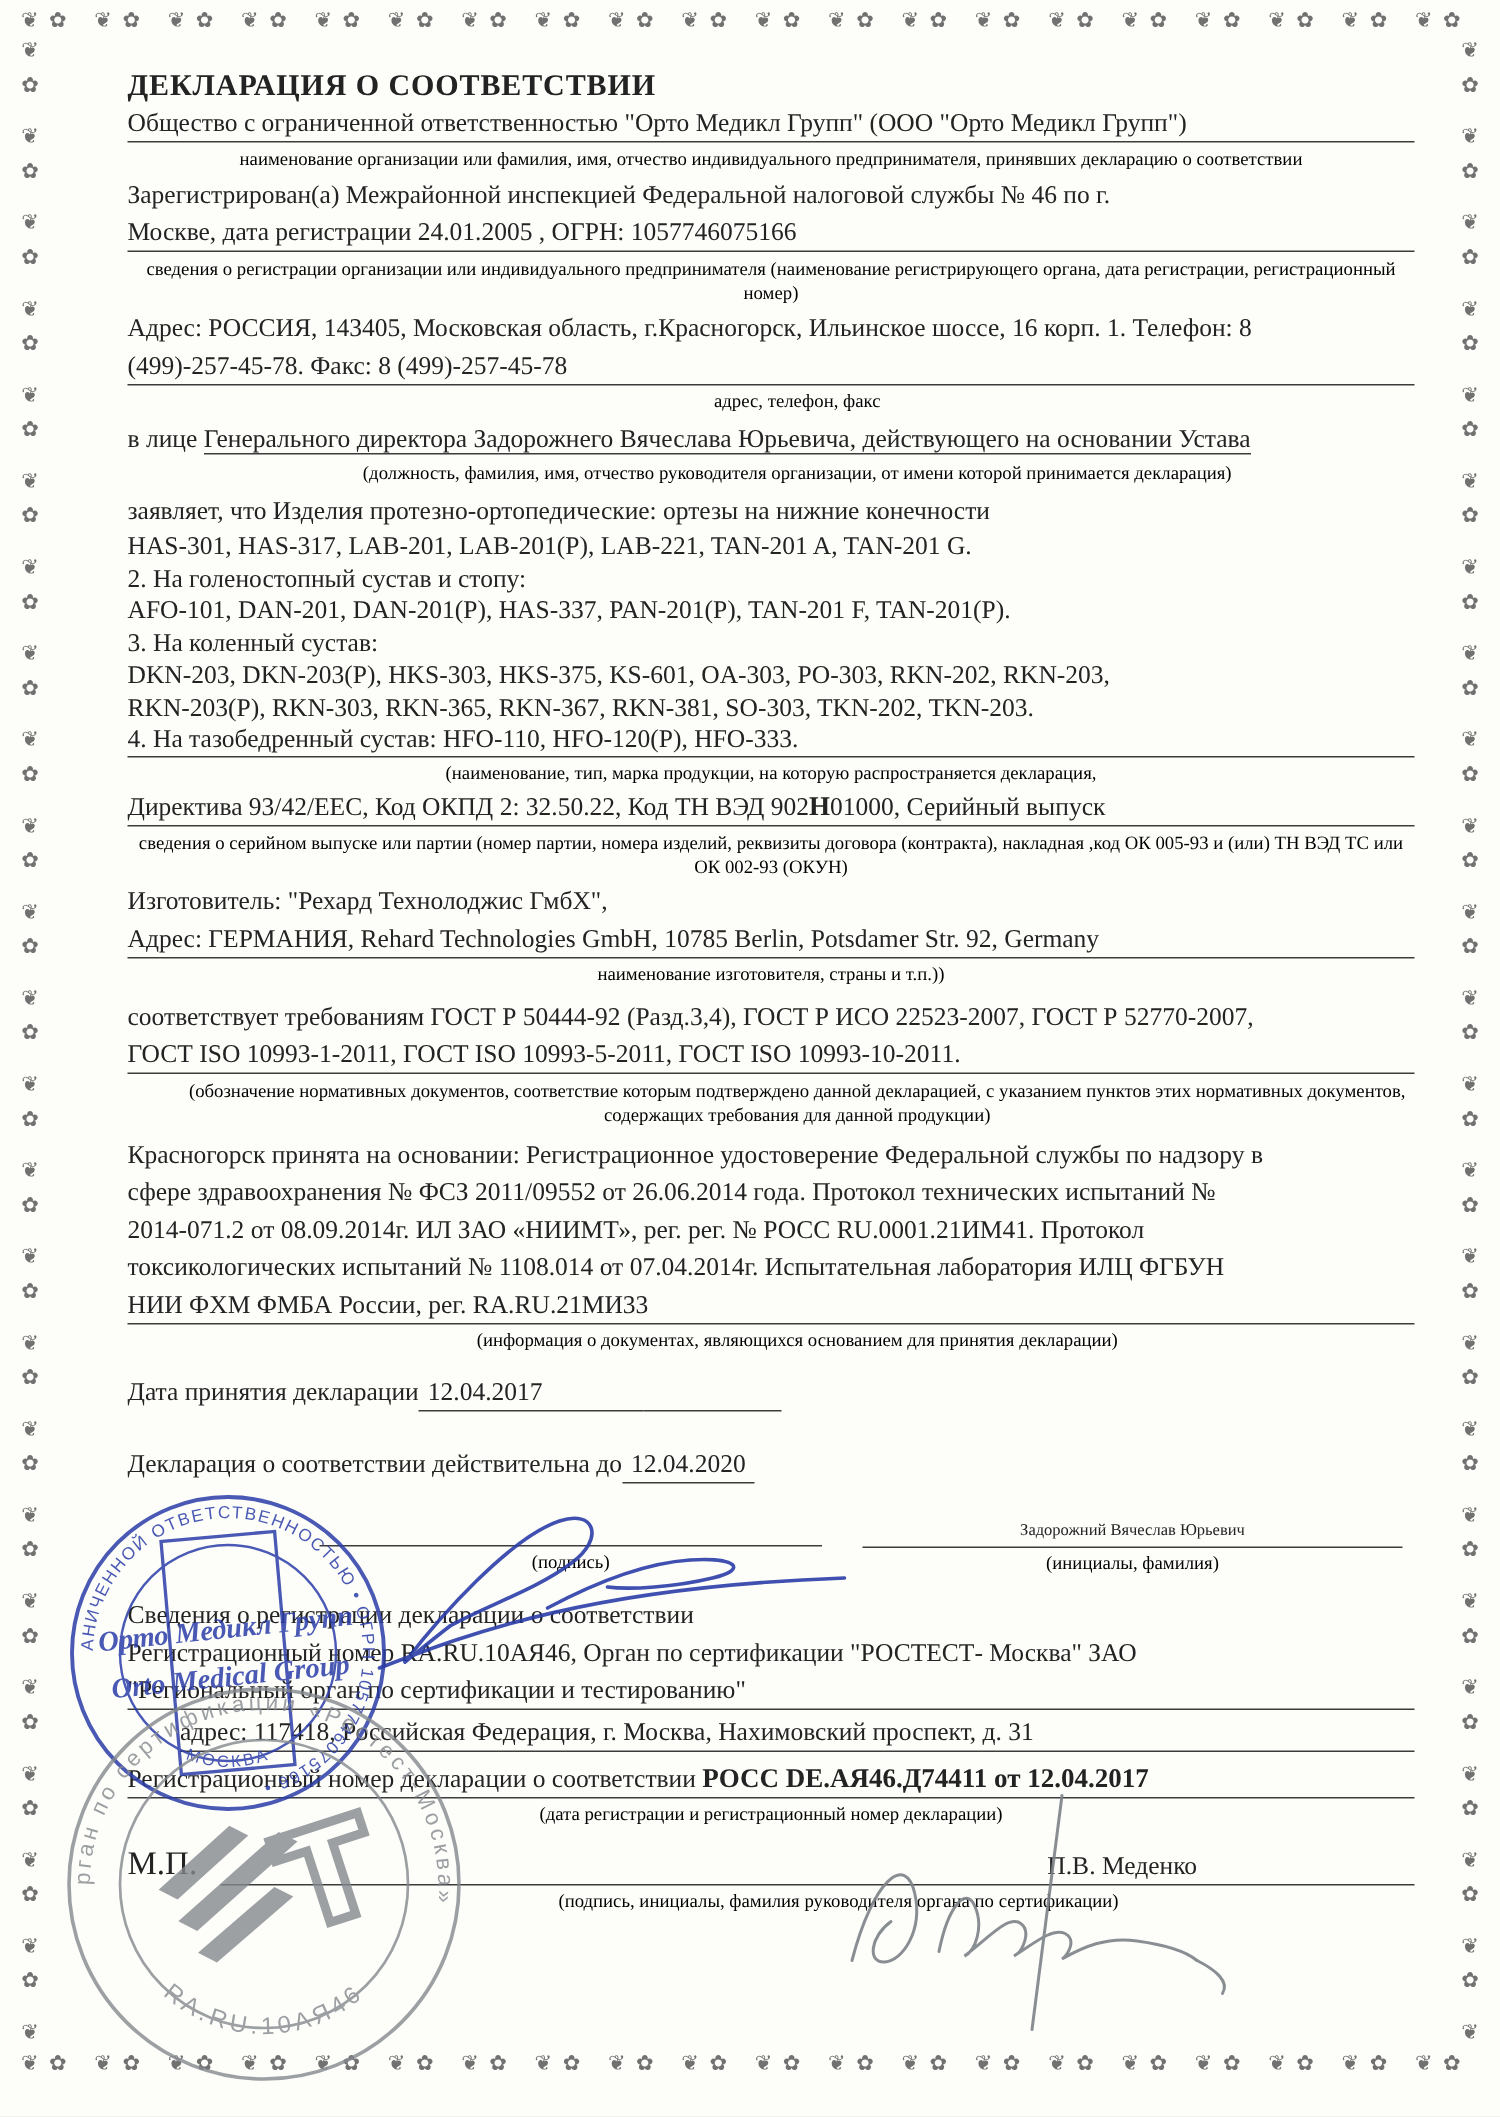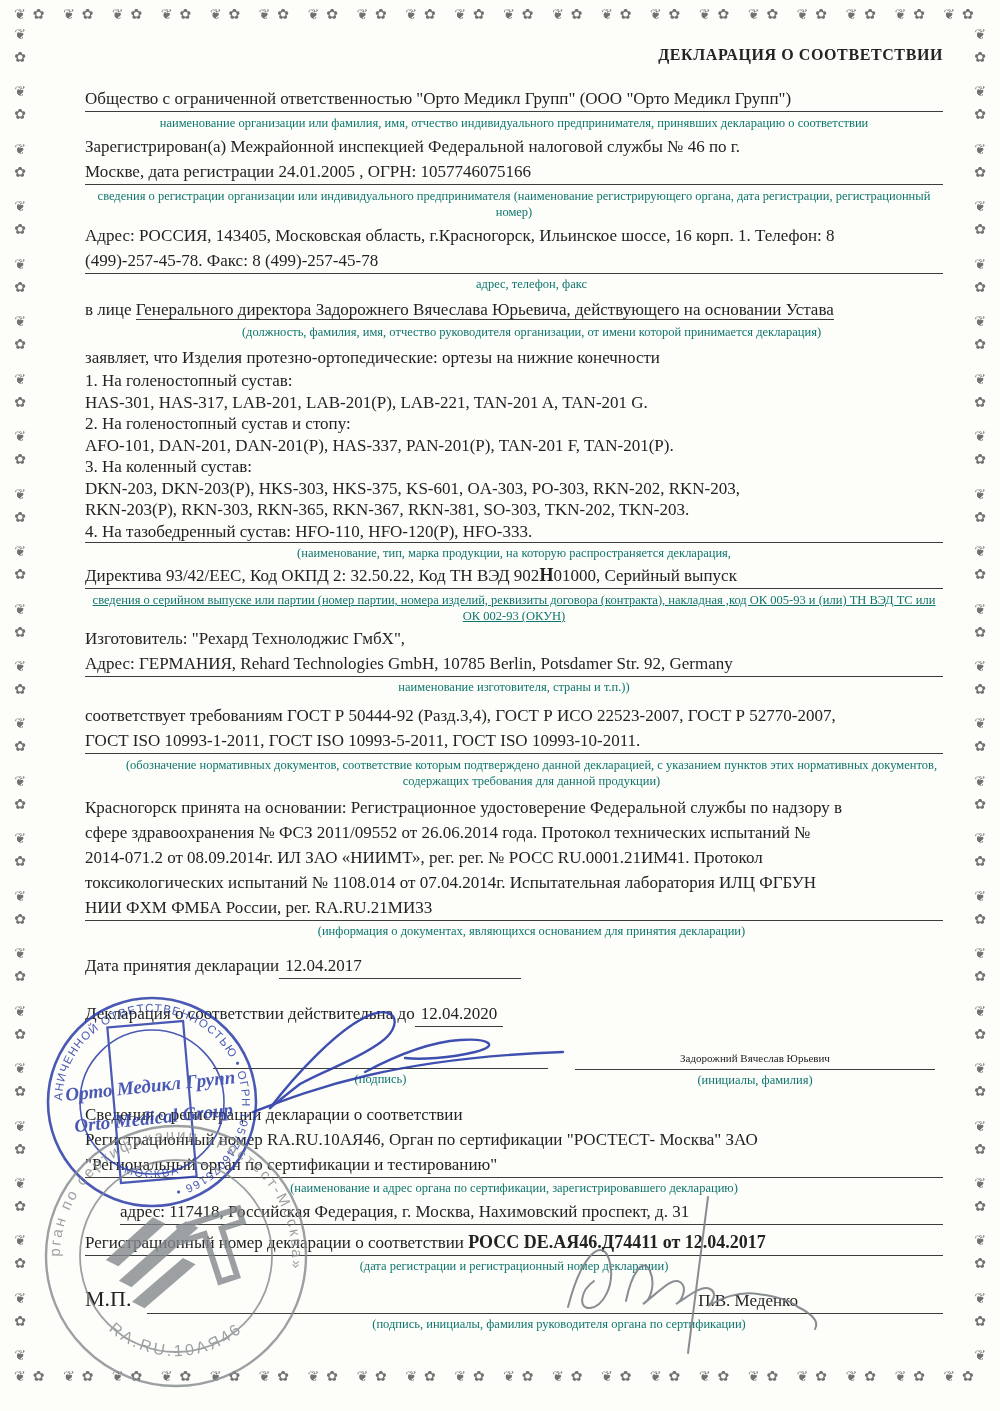--- a/index.html
+++ b/index.html
@@ -18,31 +18,31 @@
     white-space:nowrap; overflow:hidden; pointer-events:none;
   }
   .border-top    { left:14px; top:6px;     width:966px; height:22px; }
   .border-bottom { left:14px; top:1368px;  width:966px; height:22px; }
   .border-left   { left:4px;  top:26px;  height:1340px; width:24px; writing-mode:vertical-rl; }
   .border-right  { left:964px;top:26px;  height:1340px; width:24px; writing-mode:vertical-rl; }
 
   .content { position:absolute; left:85px; top:46px; width:858px; }
 
   h1.title {
-    text-align:right; font-size:16px; font-weight:bold;
-    letter-spacing:.6px; margin-bottom:22px;
+    text-align:left; font-size:20px; font-weight:bold;
+    letter-spacing:.6px; 
   }
   .line   { font-size:17px; line-height:25px; white-space:nowrap; }
   .u      { border-bottom:1.4px solid #3c3c3c; }
   .caption{
-    font-size:12.5px; line-height:16px; color:#0f766e;
+    font-size:12.5px; line-height:16px; color:#000000;
     text-align:center; margin:2px auto 4px auto;
   }
   .cap-w835 { max-width:835px; } .cap-w845 { max-width:845px; }
-  .cap-w855 { max-width:856px;text-decoration:underline; }
+  .cap-w855 { max-width:856px; }
   .mb2{margin-bottom:2px;} .mb3{margin-bottom:3px;} .mb5{margin-bottom:5px;margin-left:35px;}
   .mb8{margin-bottom:8px;} .mb12{margin-bottom:12px;}
   .products .line { line-height:21.5px; }
   .bold  { font-weight:bold; font-size:18px; }
   .row   { display:flex; align-items:flex-start; }
   .vund  { border-bottom:1.4px solid #3c3c3c; padding:0 6px; }
 
   
   .date-row { margin-top:14px; }
   .date-row .val { min-width:150px; }
@@ -96,21 +96,20 @@
     <div class="line">Адрес: РОССИЯ, 143405, Московская область, г.Красногорск, Ильинское шоссе, 16 корп. 1. Телефон: 8</div>
     <div class="line u mb2">(499)-257-45-78. Факс: 8 (499)-257-45-78</div>
     <div class="caption mb5">адрес, телефон, факс</div>
 
     <div class="line mb2"><span>в лице</span> <span class="u">Генерального директора Задорожнего Вячеслава Юрьевича, действующего на основании Устава</span></div>
     <div class="caption mb5">(должность, фамилия, имя, отчество руководителя организации, от имени которой принимается декларация)</div>
 
     <div class="line">заявляет, что Изделия протезно-ортопедические: ортезы на нижние конечности</div>
 
     <div class="products">
-      <div class="line">1. На голеностопный сустав:</div>
       <div class="line">HAS-301, HAS-317, LAB-201, LAB-201(P), LAB-221, TAN-201 A, TAN-201 G.</div>
       <div class="line">2. На голеностопный сустав и стопу:</div>
       <div class="line">AFO-101, DAN-201, DAN-201(P), HAS-337, PAN-201(P), TAN-201 F, TAN-201(P).</div>
       <div class="line">3. На коленный сустав:</div>
       <div class="line">DKN-203, DKN-203(P), HKS-303, HKS-375, KS-601, OA-303, PO-303, RKN-202, RKN-203,</div>
       <div class="line">RKN-203(P), RKN-303, RKN-365, RKN-367, RKN-381, SO-303, TKN-202, TKN-203.</div>
       <div class="line u mb2">4. На тазобедренный сустав: HFO-110, HFO-120(P), HFO-333.</div>
     </div>
     <div class="caption mb2">(наименование, тип, марка продукции, на которую распространяется декларация,</div>
 
@@ -153,21 +152,20 @@
       </div>
       <div class="sig-right">
         <div class="sig-name">Задорожний Вячеслав Юрьевич</div>
         <div class="caption">(инициалы, фамилия)</div>
       </div>
     </div>
 
     <div class="line">Сведения о регистрации декларации о соответствии</div>
     <div class="line">Регистрационный номер RA.RU.10АЯ46, Орган по сертификации "РОСТЕСТ- Москва" ЗАО</div>
     <div class="line u mb2">"Региональный орган по сертификации и тестированию"</div>
-    <div class="caption mb3">(наименование и адрес органа по сертификации, зарегистрировавшего декларацию)</div>
 
     <div class="line u mb5">адрес: 117418, Российская Федерация, г. Москва, Нахимовский проспект, д. 31</div>
 
     <div class="line u mb2"><span>Регистрационный номер декларации о соответствии</span> <span class="bold">РОСС DE.АЯ46.Д74411 от 12.04.2017</span></div>
     <div class="caption mb12">(дата регистрации и регистрационный номер декларации)</div>
 
     <div class="mp-row">
       <span class="mp-label">М.П.</span>
       <div class="mp-line">
         <span class="mp-name">П.В. Меденко</span>

